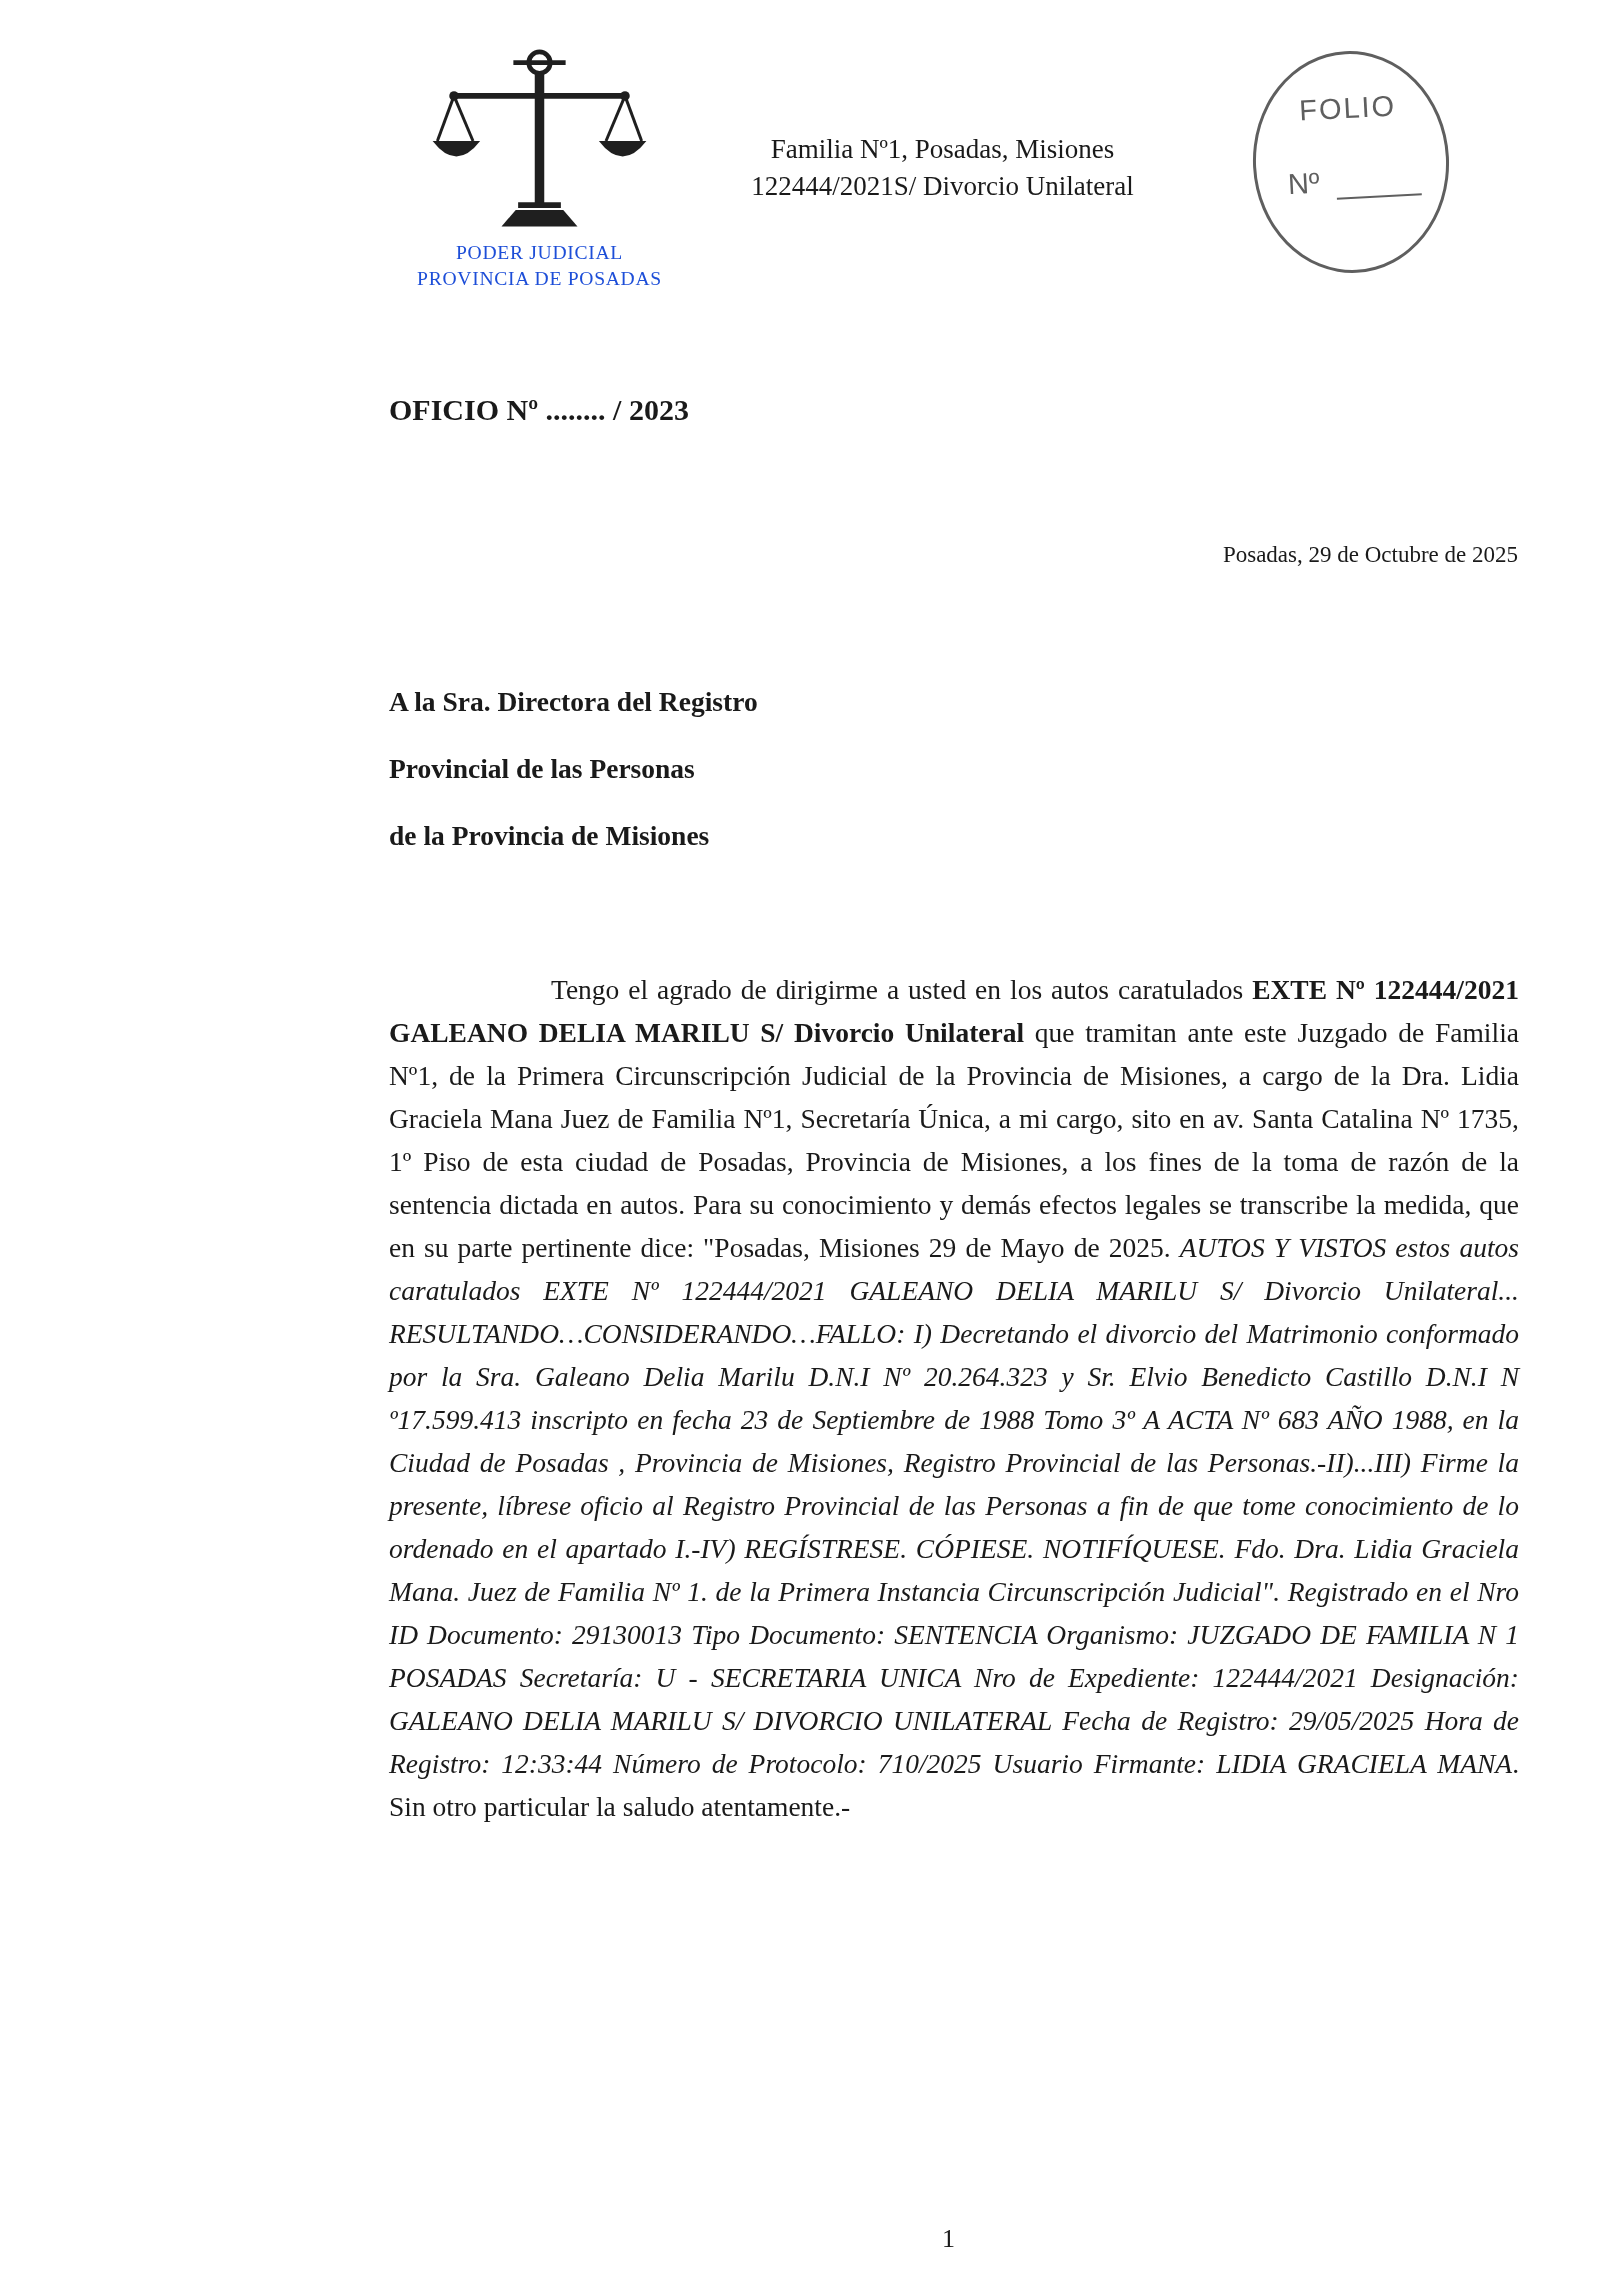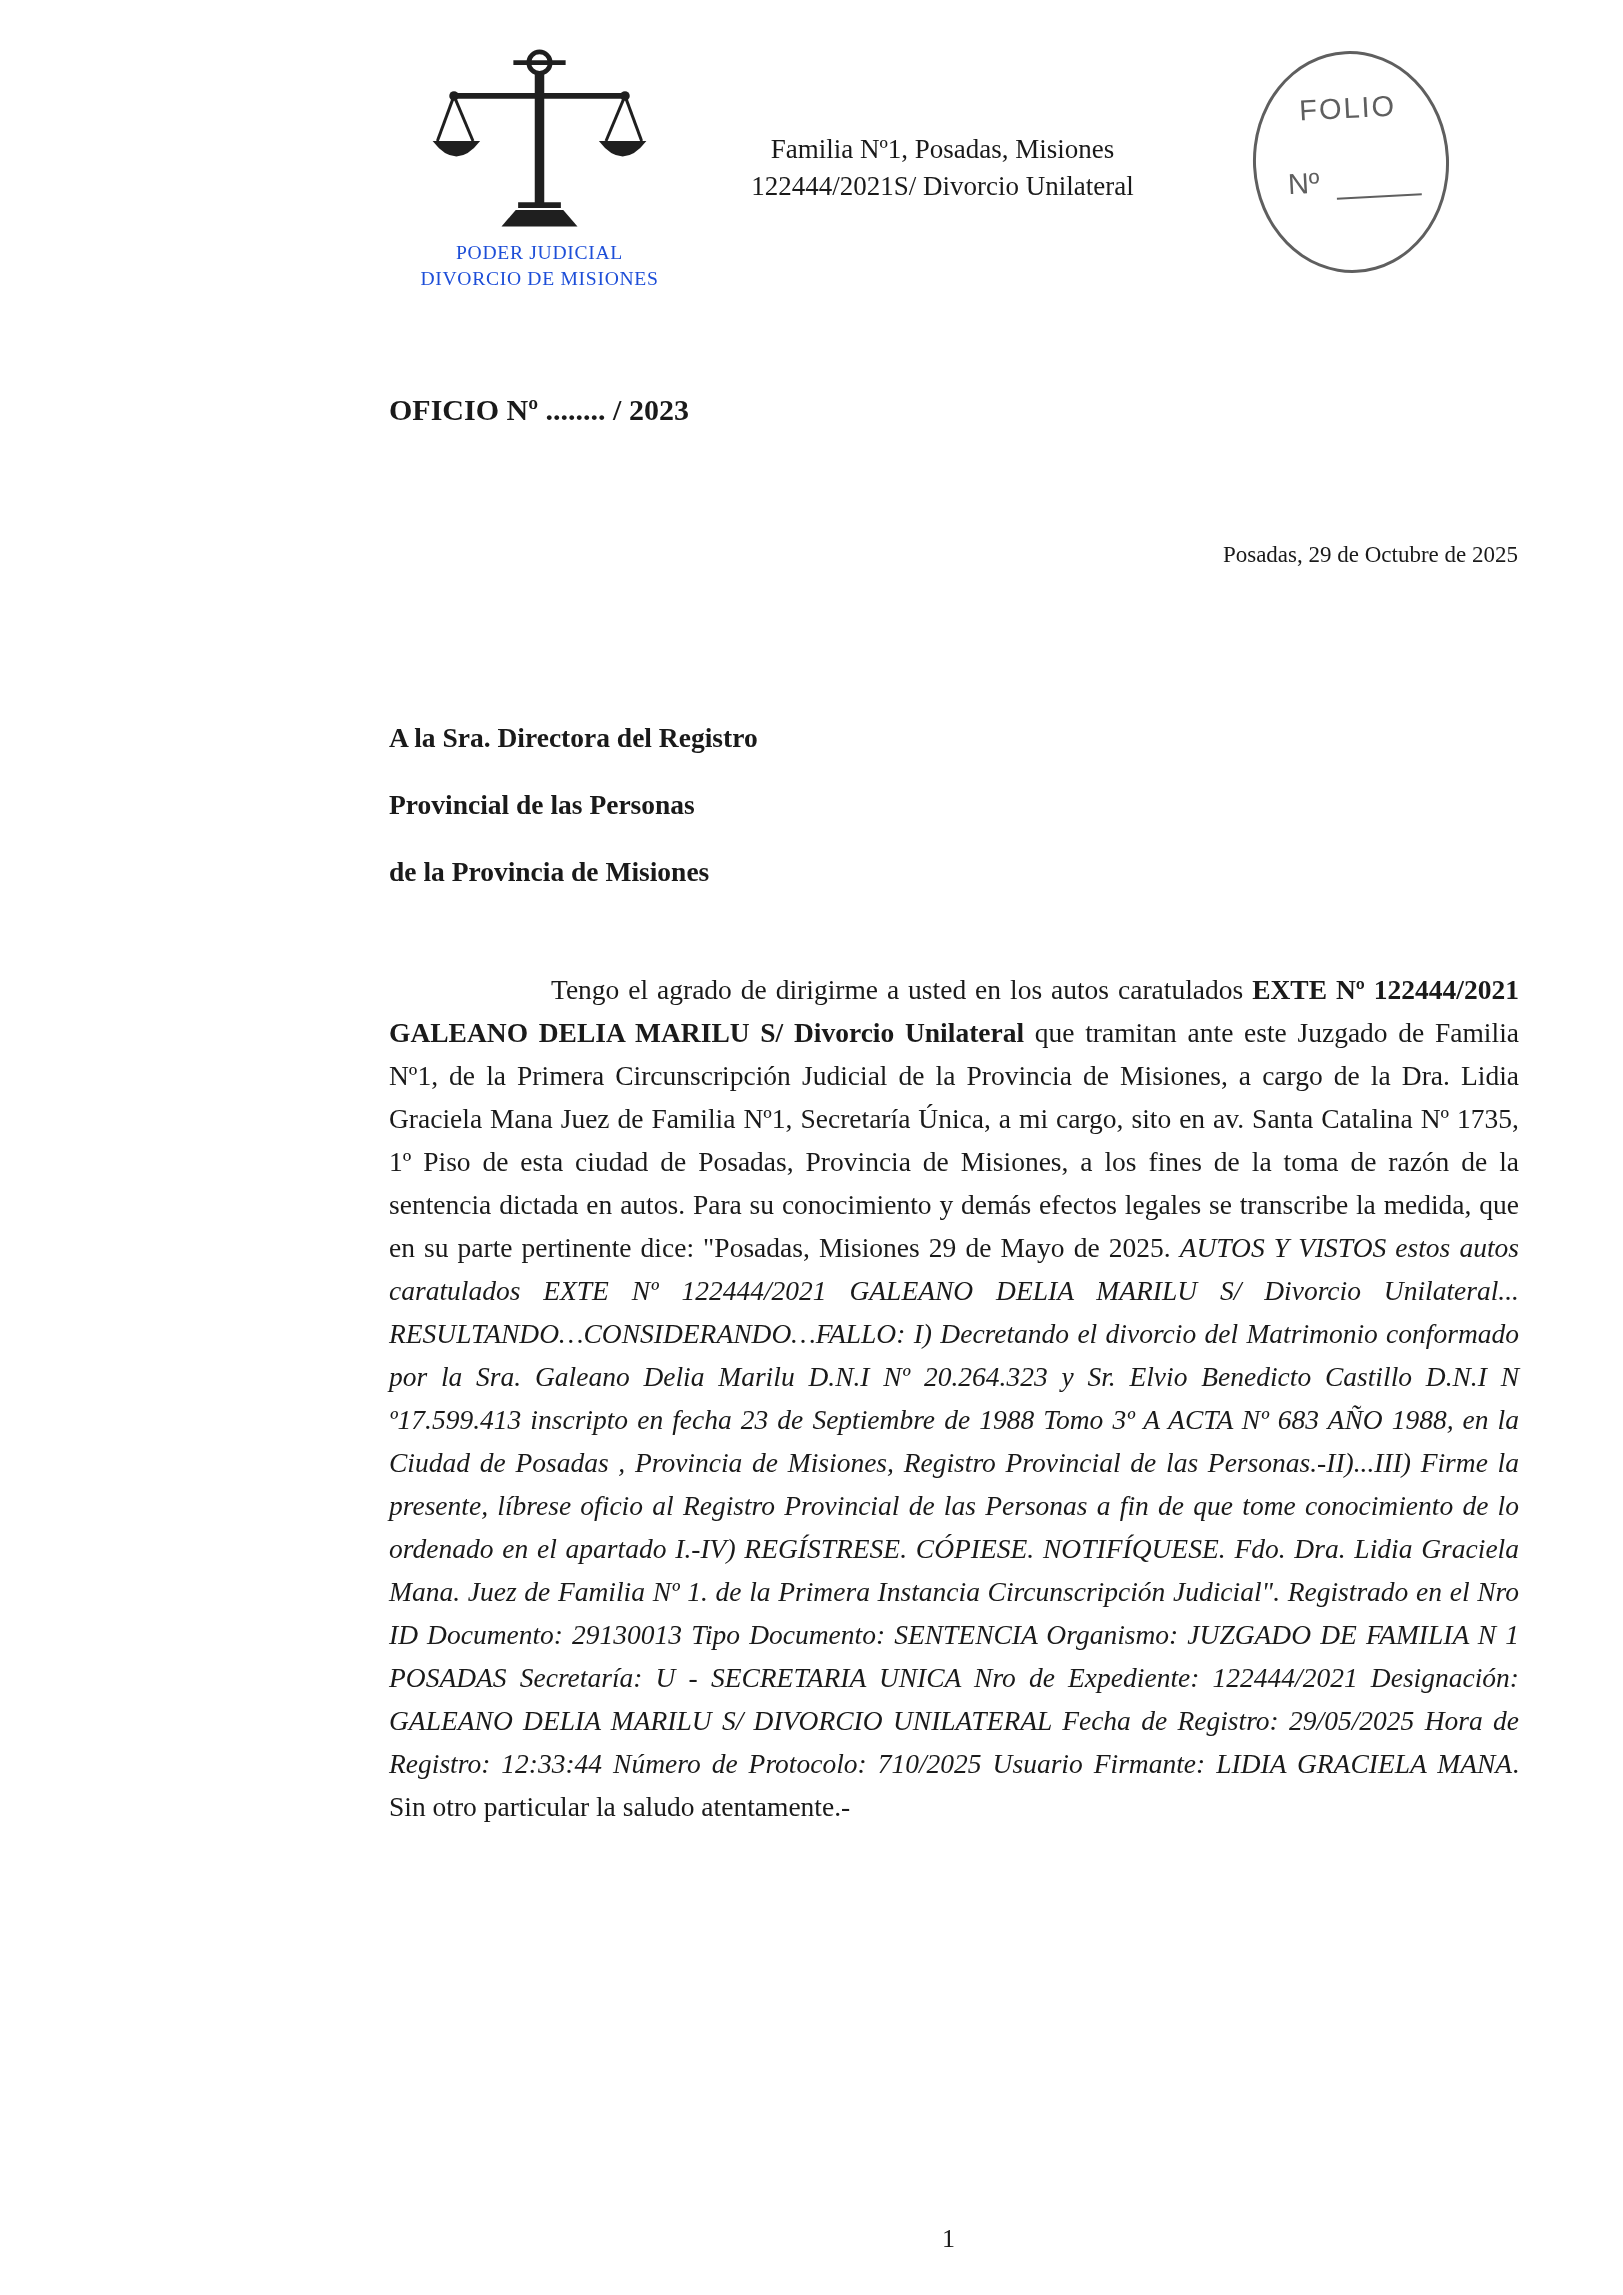--- a/index.html
+++ b/index.html
@@ -99,21 +99,20 @@
     right: 105px;
     top: 542px;
     font-size: 23px;
   }
   .recipient {
     position: absolute;
     left: 389px;
     top: 686px;
     font-size: 27.5px;
     font-weight: bold;
-    margin-top: 36px;
   }
   .recipient div {
     height: 67px;
   }
   .body-text {
     position: absolute;
     left: 389px;
     top: 968px;
     width: 1130px;
     margin: 0;
@@ -155,21 +154,21 @@
 
       <line x1="162" y1="42" x2="146" y2="80" stroke="#1f1f1f" stroke-width="2.5"></line>
       <line x1="162" y1="42" x2="176" y2="80" stroke="#1f1f1f" stroke-width="2.5"></line>
       <path d="M140 80 L180 80 Q160 106 140 80 Z" fill="#1f1f1f"></path>
 
       <line x1="72" y1="134" x2="108" y2="134" stroke="#1f1f1f" stroke-width="5"></line>
       <path d="M58 152 L122 152 L110 138 L70 138 Z" fill="#1f1f1f"></path>
     </svg>
     <div class="logo-caption">
       <div>PODER JUDICIAL</div>
-      <div>DIVORCIO DE MISIONES</div>
+      <div>PROVINCIA DE POSADAS</div>
     </div>
   </div>
 
   <div class="case-ref">
     <div>Familia Nº1, Posadas, Misiones</div>
     <div>122444/2021S/ Divorcio Unilateral</div>
   </div>
 
   <div class="folio-stamp">
     <span class="folio-word">FOLIO</span>

